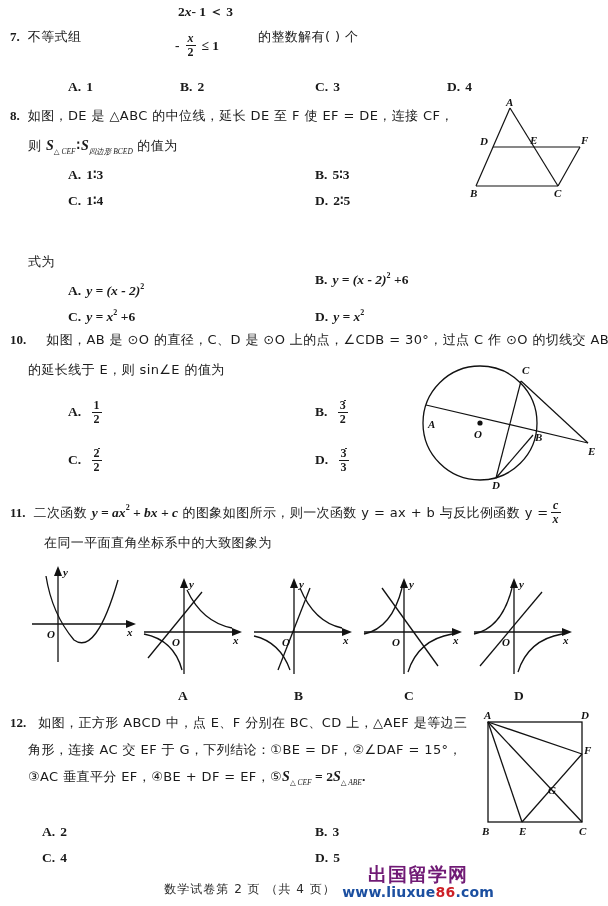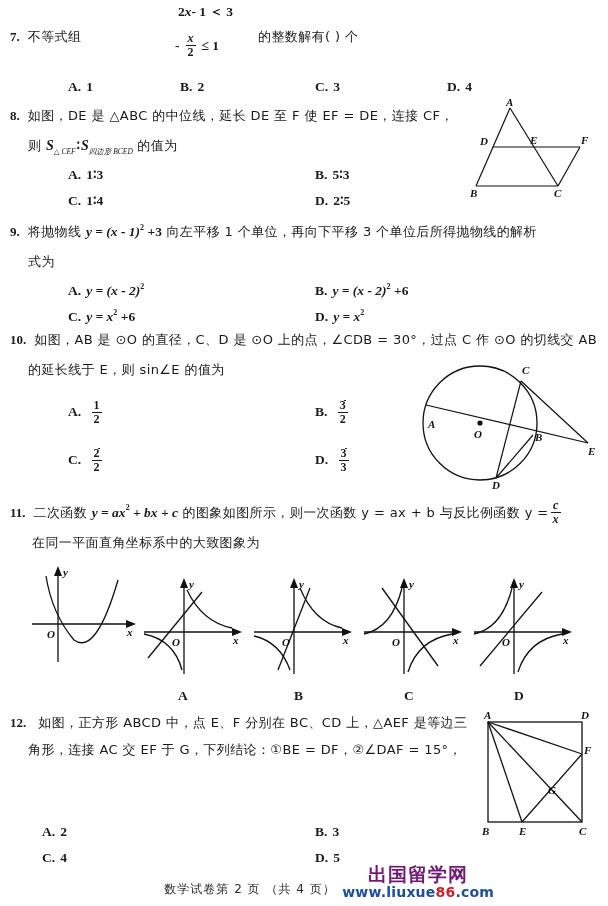--- a/index.html
+++ b/index.html
@@ -197,44 +197,40 @@
 
       <text class="lbl" x="38" y="6">A</text>
       <text class="lbl" x="2" y="97">B</text>
       <text class="lbl" x="86" y="97">C</text>
       <text class="lbl" x="12" y="45">D</text>
       <text class="lbl" x="62" y="44">E</text>
       <text class="lbl" x="113" y="44">F</text>
     </svg>
   </div>
 
-  <div class="line" style="left:10px; top:222px;">
-    <span class="qnum" style="font-size:13px;">9.</span>
-    <span class="cn" style="margin-left:4px;">将抛物线 </span><span class="mi">y</span><span class="mn" style="font-style:italic;"> = (x - 1)</span><sup class="pw">2</sup><span class="mn"> +3</span><span class="cn"> 向左平移 1 个单位，再向下平移 3 个单位后所得抛物线的解析</span>
-  </div>
   <div class="line" style="left:28px; top:252px;">
     <span class="cn">式为</span>
   </div>
 
   <div class="line opt" style="left:68px; top:282px;">
     <span class="lab">A.</span><span style="font-style:italic;">y = (x - 2)</span><sup class="pw">2</sup><span></span>
   </div>
-  <div class="line opt" style="left:315px; top:282px;text-align:center;">
+  <div class="line opt" style="left:315px; top:271px;text-align:center;">
     <span class="lab">B.</span><span style="font-style:italic;">y = (x - 2)</span><sup class="pw">2</sup><span> +6</span>
   </div>
   <div class="line opt" style="left:68px; top:308px;">
     <span class="lab">C.</span><span style="font-style:italic;">y = x</span><sup class="pw">2</sup><span> +6</span>
   </div>
   <div class="line opt" style="left:315px; top:308px;">
     <span class="lab">D.</span><span style="font-style:italic;">y = x</span><sup class="pw">2</sup><span></span>
   </div>
 
   <div class="line" style="left:10px; top:330px;">
     <span class="qnum" style="font-size:13px;">10.</span>
-    <span class="cn" style="margin-left:4px;">如图，AB 是 ⊙O 的直径，C、D 是 ⊙O 上的点，∠CDB = 30°，过点 C 作 ⊙O 的切线交 AB</span>
+    <span class="cn" style="margin-left:16px;">如图，AB 是 ⊙O 的直径，C、D 是 ⊙O 上的点，∠CDB = 30°，过点 C 作 ⊙O 的切线交 AB</span>
   </div>
   <div class="line" style="left:28px; top:360px;">
     <span class="cn">的延长线于 E，则 sin∠E 的值为</span>
   </div>
 
   <div class="line opt" style="left:68px; top:400px;">
     <span class="lab">A.</span>
     <span class="frac">
       <span class="num">1</span>
       <span class="den">2</span>
@@ -281,21 +277,21 @@
       <text class="lbl" x="84" y="131">D</text>
       <text class="lbl" x="180" y="97">E</text>
       <text class="lbl" x="66" y="80">O</text>
     </svg>
   </div>
 
   <div class="line" style="left:10px; top:500px;">
     <span class="qnum" style="font-size:13px;">11.</span>
     <span class="cn" style="margin-left:4px;">二次函数 </span><span class="mn" style="font-style:italic;">y = ax</span><sup class="pw">2</sup><span class="mn" style="font-style:italic;"> + bx + c</span><span class="cn"> 的图象如图所示，则一次函数 y = ax + b 与反比例函数 y =</span><span class="frac italic"><span class="num">c</span><span class="den">x</span></span>
   </div>
-  <div class="line" style="left:32px; top:533px;">
+  <div class="line" style="left:44px; top:533px;">
     <span class="cn">在同一平面直角坐标系中的大致图象为</span>
   </div>
 
   <div class="fig" style="left:26px; top:562px;">
     <svg width="118" height="108" viewBox="0 0 118 108">
 
       <line x1="6" y1="62" x2="100" y2="62" stroke="#111" stroke-width="1.3"></line>
       <polygon points="100,58 110,62 100,66" fill="#111"></polygon>
 
       <line x1="32" y1="100" x2="32" y2="14" stroke="#111" stroke-width="1.3"></line>
@@ -390,20 +386,23 @@
   <div class="line opt" style="left:514px; top:688px;">
     <span>D</span>
   </div>
 
   <div class="line" style="left:10px; top:713px;">
     <span class="qnum" style="font-size:13px;">12.</span>
     <span class="cn" style="margin-left:8px;">如图，正方形 ABCD 中，点 E、F 分别在 BC、CD 上，△AEF 是等边三</span>
   </div>
   <div class="line" style="left:28px; top:740px;">
     <span class="cn">角形，连接 AC 交 EF 于 G，下列结论：①BE = DF，②∠DAF = 15°，</span>
+  </div>
+  <div class="line" style="left:28px; top:767px;">
+    <span class="cn">③AC 垂直平分 EF，④BE + DF = EF，⑤</span><span class="mi" style="font-size:14px;">S</span><sub class="sb">△ CEF</sub><span class="mn"> = 2</span><span class="mi" style="font-size:14px;">S</span><sub class="sb">△ ABE</sub><span class="mn">.</span>
   </div>
 
   <div class="line opt" style="left:42px; top:824px;">
     <span class="lab">A.</span><span>2</span>
   </div>
   <div class="line opt" style="left:315px; top:824px;">
     <span class="lab">B.</span><span>3</span>
   </div>
   <div class="line opt" style="left:42px; top:850px;">
     <span class="lab">C.</span><span>4</span>

